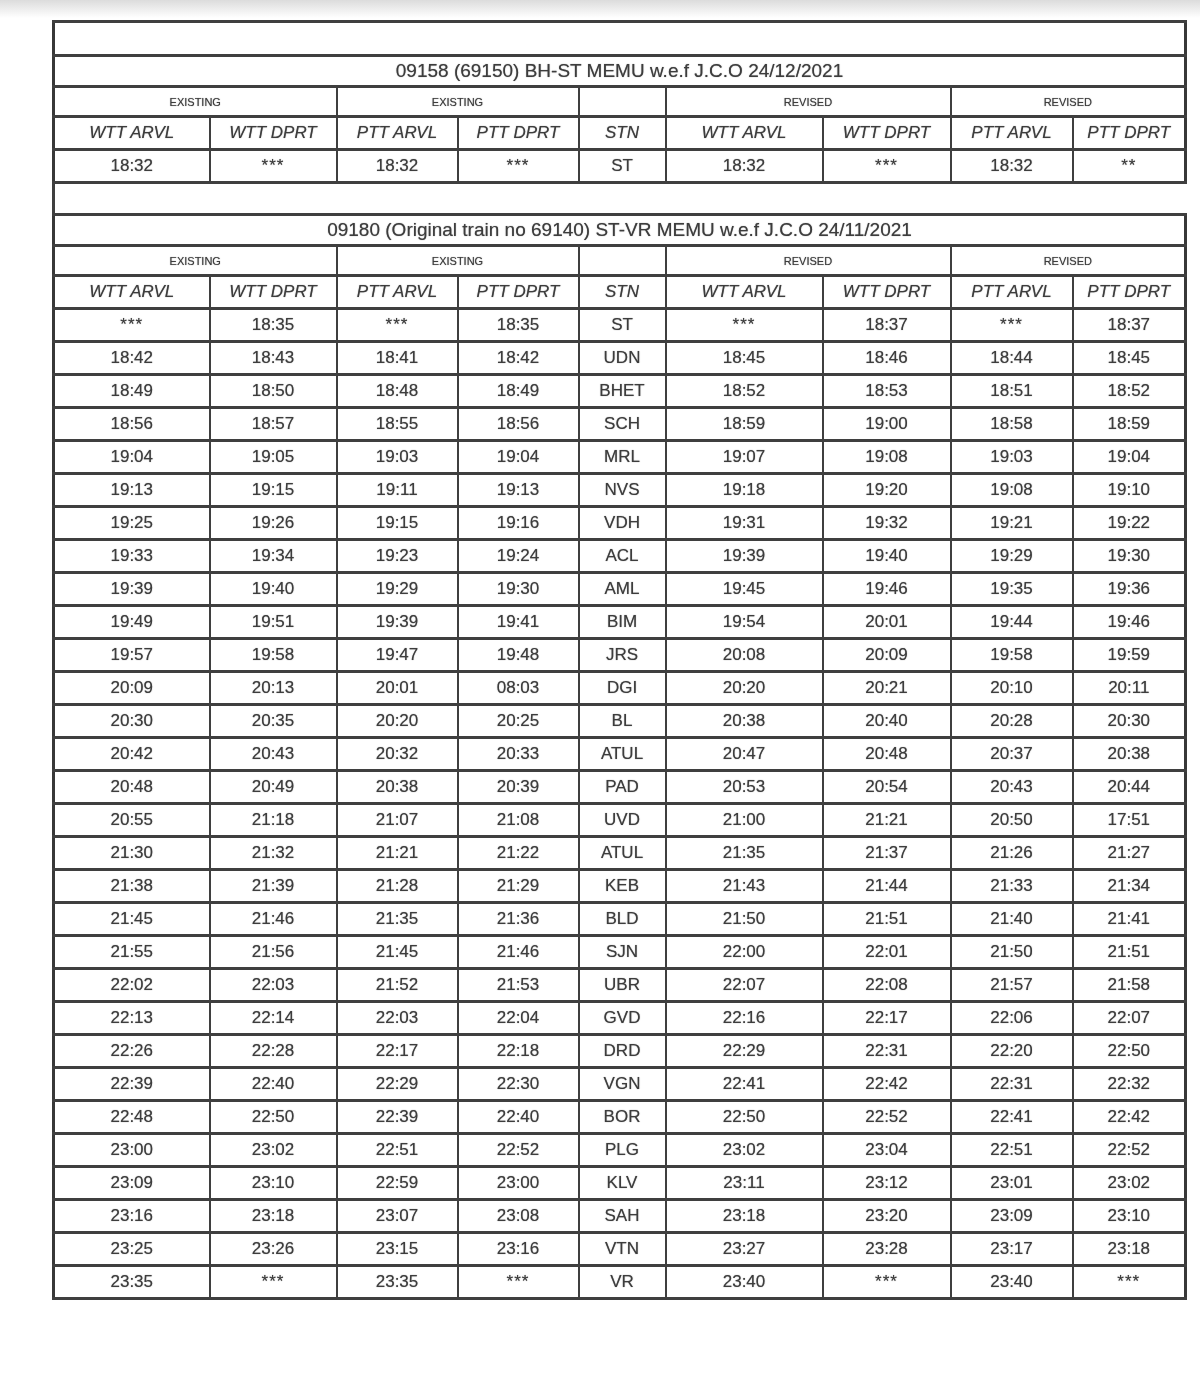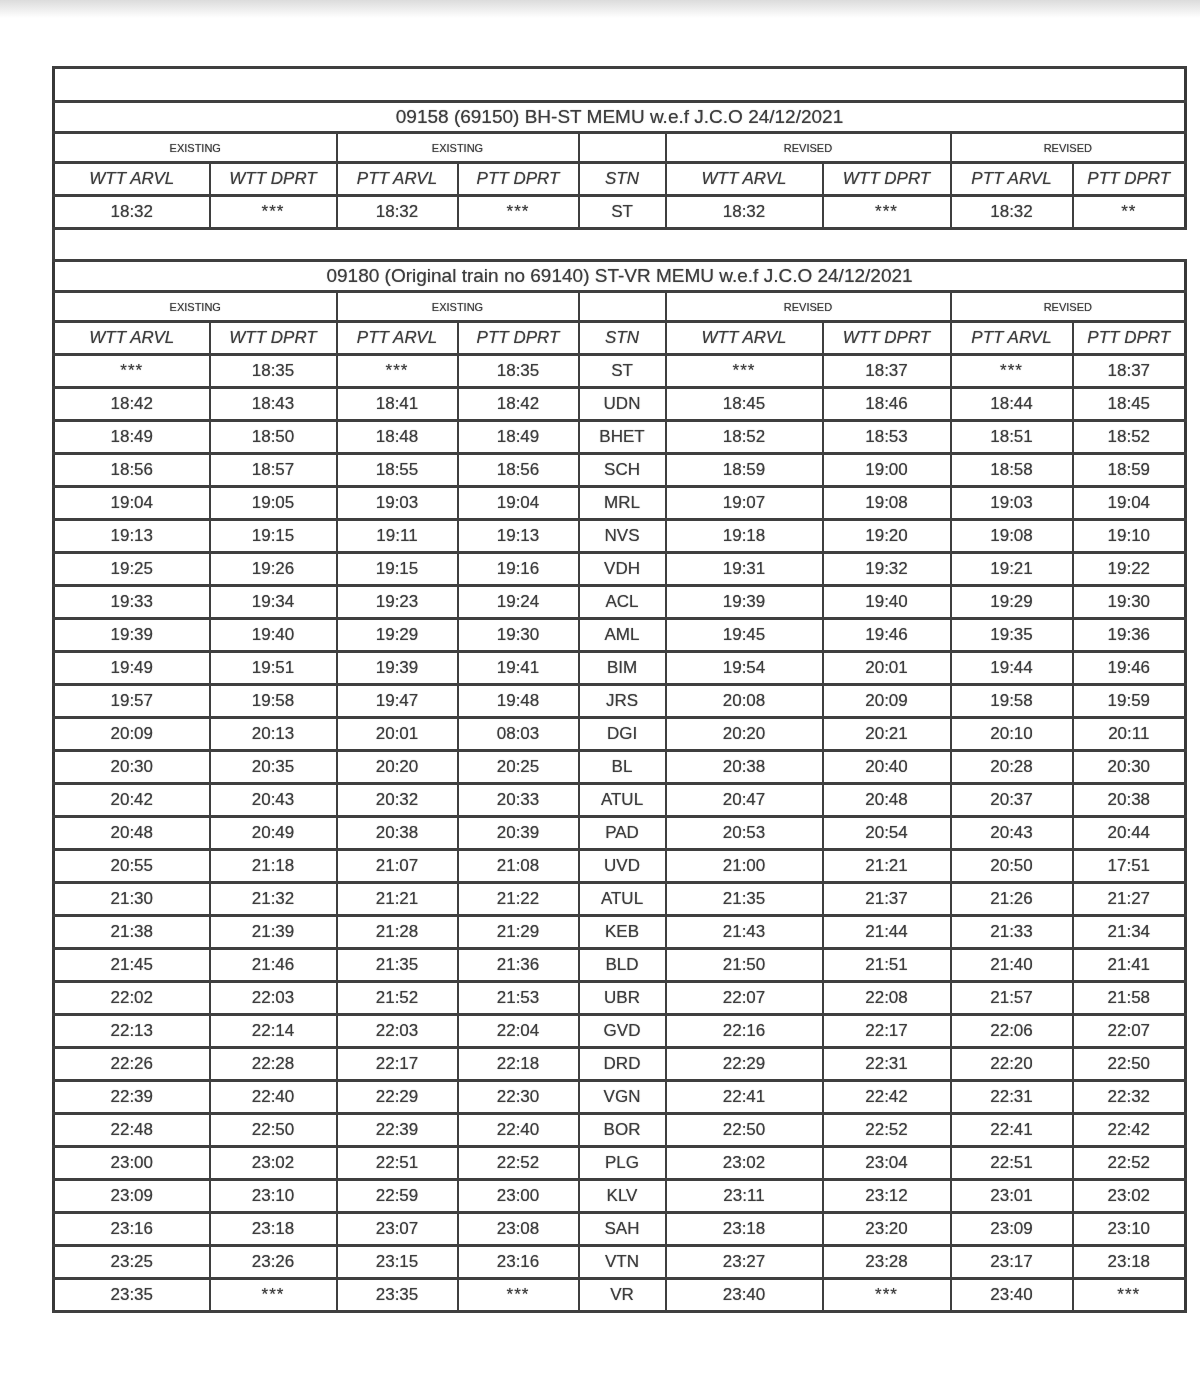--- a/index.html
+++ b/index.html
@@ -21,21 +21,20 @@
     background: linear-gradient(to bottom, rgba(185,185,185,0.5), rgba(255,255,255,0));
   }
   .sheet {
     position: absolute;
     left: 52px;
     top: 20px;
     width: 1132px;
     color: #3d3d3d;
     filter: blur(0.3px);
     text-shadow: 0 0 1px rgba(61,61,61,0.7);
-    margin-top: 46px;
   }
   table.tt {
     border-collapse: collapse;
     table-layout: fixed;
     width: 1132px;
     border: 3px solid #383838;
   }
   table.tt td {
     border: 2px solid #3f3f3f;
     border-top-width: 3px;
@@ -128,21 +127,21 @@
         <col style="width:121px">
       <col style="width:121px">
         <col style="width:87px">
         <col style="width:157px">
       <col style="width:128px">
         <col style="width:122px">
         <col style="width:113px">
     </colgroup>
     <tbody>
       <tr class="title-row">
-        <td colspan="9">09180 (Original train no 69140) ST-VR MEMU w.e.f J.C.O 24/12/2021</td>
+        <td colspan="9">09180 (Original train no 69140) ST-VR MEMU w.e.f J.C.O 24/11/2021</td>
       </tr>
       <tr class="group-row">
         <td colspan="2">EXISTING</td>
         <td colspan="2">EXISTING</td>
         <td></td>
         <td colspan="2">REVISED</td>
         <td colspan="2">REVISED</td>
       </tr>
       <tr class="head-row">
         <td>WTT ARVL</td>
@@ -360,20 +359,31 @@
           <td>21:46</td>
           <td>21:35</td>
           <td>21:36</td>
           <td>BLD</td>
           <td>21:50</td>
           <td>21:51</td>
           <td>21:40</td>
           <td>21:41</td>
         </tr>
         <tr>
+          <td>21:55</td>
+          <td>21:56</td>
+          <td>21:45</td>
+          <td>21:46</td>
+          <td>SJN</td>
+          <td>22:00</td>
+          <td>22:01</td>
+          <td>21:50</td>
+          <td>21:51</td>
+        </tr>
+        <tr>
           <td>22:02</td>
           <td>22:03</td>
           <td>21:52</td>
           <td>21:53</td>
           <td>UBR</td>
           <td>22:07</td>
           <td>22:08</td>
           <td>21:57</td>
           <td>21:58</td>
         </tr>

